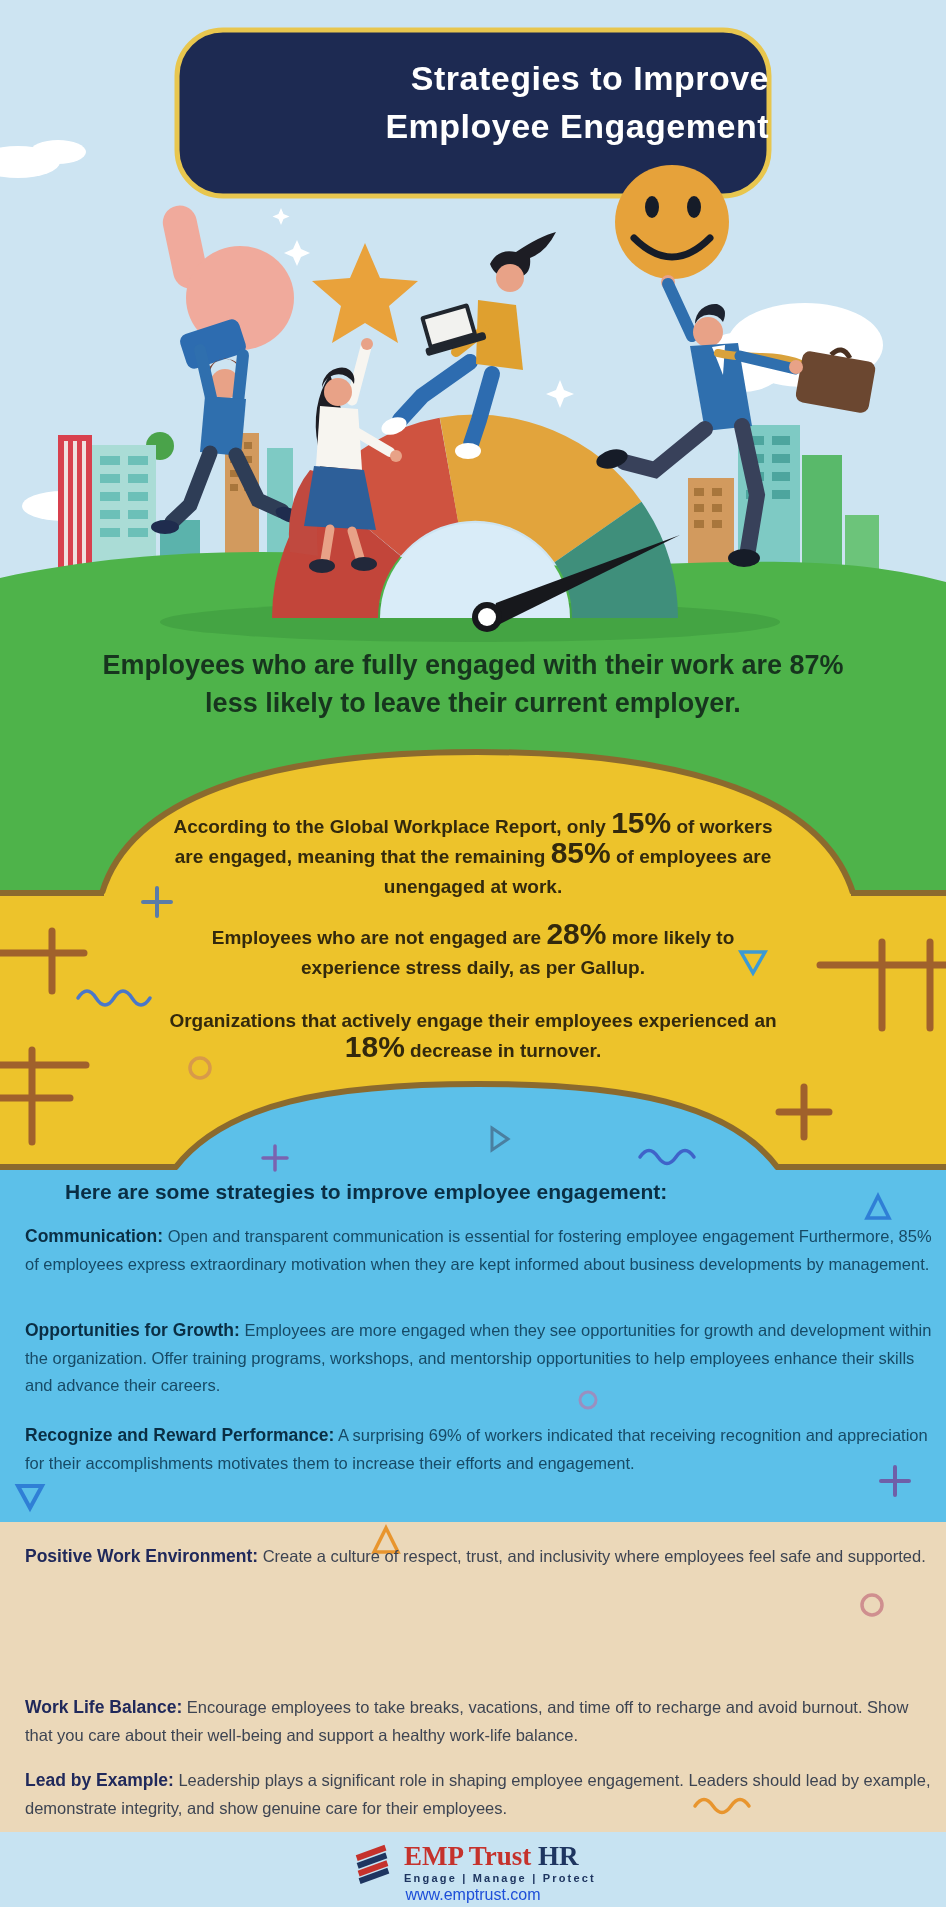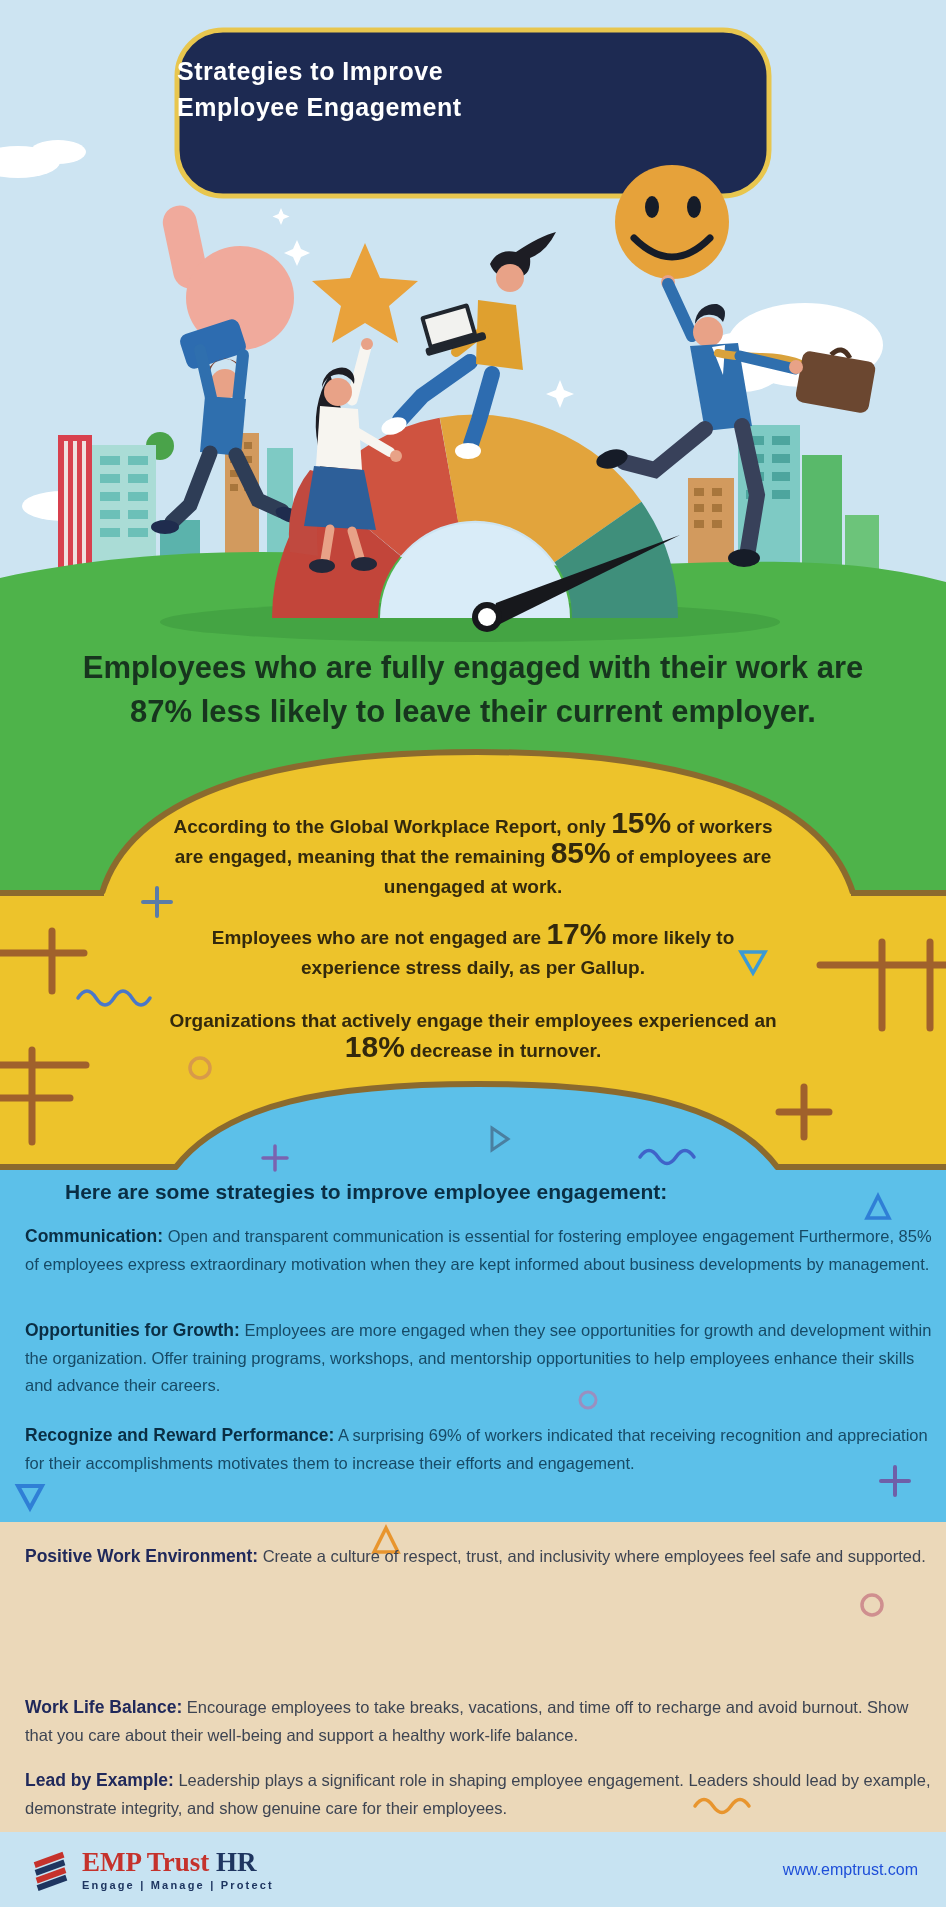--- a/index.html
+++ b/index.html
@@ -1,36 +1,36 @@
 <!DOCTYPE html>
 <html><head>
 <meta charset="utf-8">
 <style>
   html,body{margin:0;padding:0;background:#e8e8e8;}
   .poster{position:relative;width:946px;height:1907px;overflow:hidden;
           font-family:"Liberation Sans",sans-serif;background:#cde4f2;}
   svg.bg{position:absolute;left:0;top:0;display:block;}
   .overlay{position:absolute;z-index:2;}
-  .banner-title{left:177px;top:54px;width:592px;text-align:left;color:#ffffff;
-                font-size:25px;font-weight:700;line-height:1.42;letter-spacing:.5px;}
-  .hero{left:73px;top:646px;width:800px;text-align:center;font-size:31px;font-weight:700;
+  .banner-title{left:177px;top:54px;width:592px;text-align:right;color:#ffffff;
+                font-size:34px;font-weight:700;line-height:1.42;letter-spacing:.5px;}
+  .hero{left:73px;top:646px;width:800px;text-align:center;font-size:27px;font-weight:700;
         line-height:1.42;color:#17351e;}
   .stat{left:163px;width:620px;text-align:center;font-size:19px;font-weight:700;
         color:#33290d;line-height:30px;}
   .s1{top:812px}.s2{top:923px}.s3{top:1006px}
   .pct{font-size:30px;font-weight:700;line-height:0;}
   .heading{left:25px;top:1180px;width:800px;font-size:21px;font-weight:700;color:#0a2e44;margin-left:40px;}
   .para{left:25px;width:912px;font-size:16.5px;line-height:1.64;}
   .para .lbl{font-size:17.5px;font-weight:700;}
   .pblue{color:#174a66}.pblue .lbl{color:#0a2e44}
   .ptan{color:#3d4452}.ptan .lbl{color:#20295b}
   .p1{top:1222px}.p2{top:1316px}.p3{top:1421px}
   .p4{top:1542px}.p5{top:1620px}.p6{top:1693px}.p7{top:1766px}
   .footer{left:0;top:1832px;width:946px;height:75px;display:flex;align-items:center;
-          justify-content:space-between;padding:8px 28px;box-sizing:border-box;}
+          justify-content:space-between;padding:8px 28px;box-sizing:border-box;flex-direction:column;}
   .brandwrap{display:flex;align-items:center;gap:8px;}
   .brandtext{display:flex;flex-direction:column;}
   .brandline{font-family:"Liberation Serif",serif;font-weight:700;font-size:27px;line-height:1.05;}
   .brand-red{color:#c5322c}.brand-navy{color:#1e3560}
   .tagline{font-size:11px;font-weight:700;color:#1e3560;letter-spacing:2.2px;margin-top:2px;}
   .website{font-size:16px;color:#1d4ed8;}
 </style>
 </head>
 <body>
 
@@ -246,21 +246,21 @@
   </svg>
 
   <div class="overlay banner-title">
     <span>Strategies to Improve</span><br>
     <span>Employee Engagement</span>
   </div>
 
   <div class="overlay hero">Employees who are fully engaged with their work are 87% less likely to leave their current employer.</div>
 
   <div class="overlay stat s1"><span>According to the Global Workplace Report, only </span><span class="pct">15%</span><span> of workers are engaged, meaning that the remaining </span><span class="pct">85%</span><span> of employees are unengaged at work.</span></div>
-  <div class="overlay stat s2"><span>Employees who are not engaged are </span><span class="pct">17%</span><span> more likely to experience stress daily, as per Gallup.</span></div>
+  <div class="overlay stat s2"><span>Employees who are not engaged are </span><span class="pct">28%</span><span> more likely to experience stress daily, as per Gallup.</span></div>
   <div class="overlay stat s3"><span>Organizations that actively engage their employees experienced an </span><span class="pct">18%</span><span> decrease in turnover.</span></div>
 
   <div class="overlay heading">Here are some strategies to improve employee engagement:</div>
 
   <div class="overlay para pblue p1">
     <b class="lbl">Communication:</b><span> Open and transparent communication is essential for fostering employee engagement Furthermore, 85% of employees express extraordinary motivation when they are kept informed about business developments by management.</span>
   </div>
   <div class="overlay para pblue p2">
     <b class="lbl">Opportunities for Growth:</b><span>  Employees are more engaged when they see opportunities for growth and development within the organization. Offer training programs, workshops, and mentorship opportunities to help employees enhance their skills and advance their careers.</span>
   </div>

